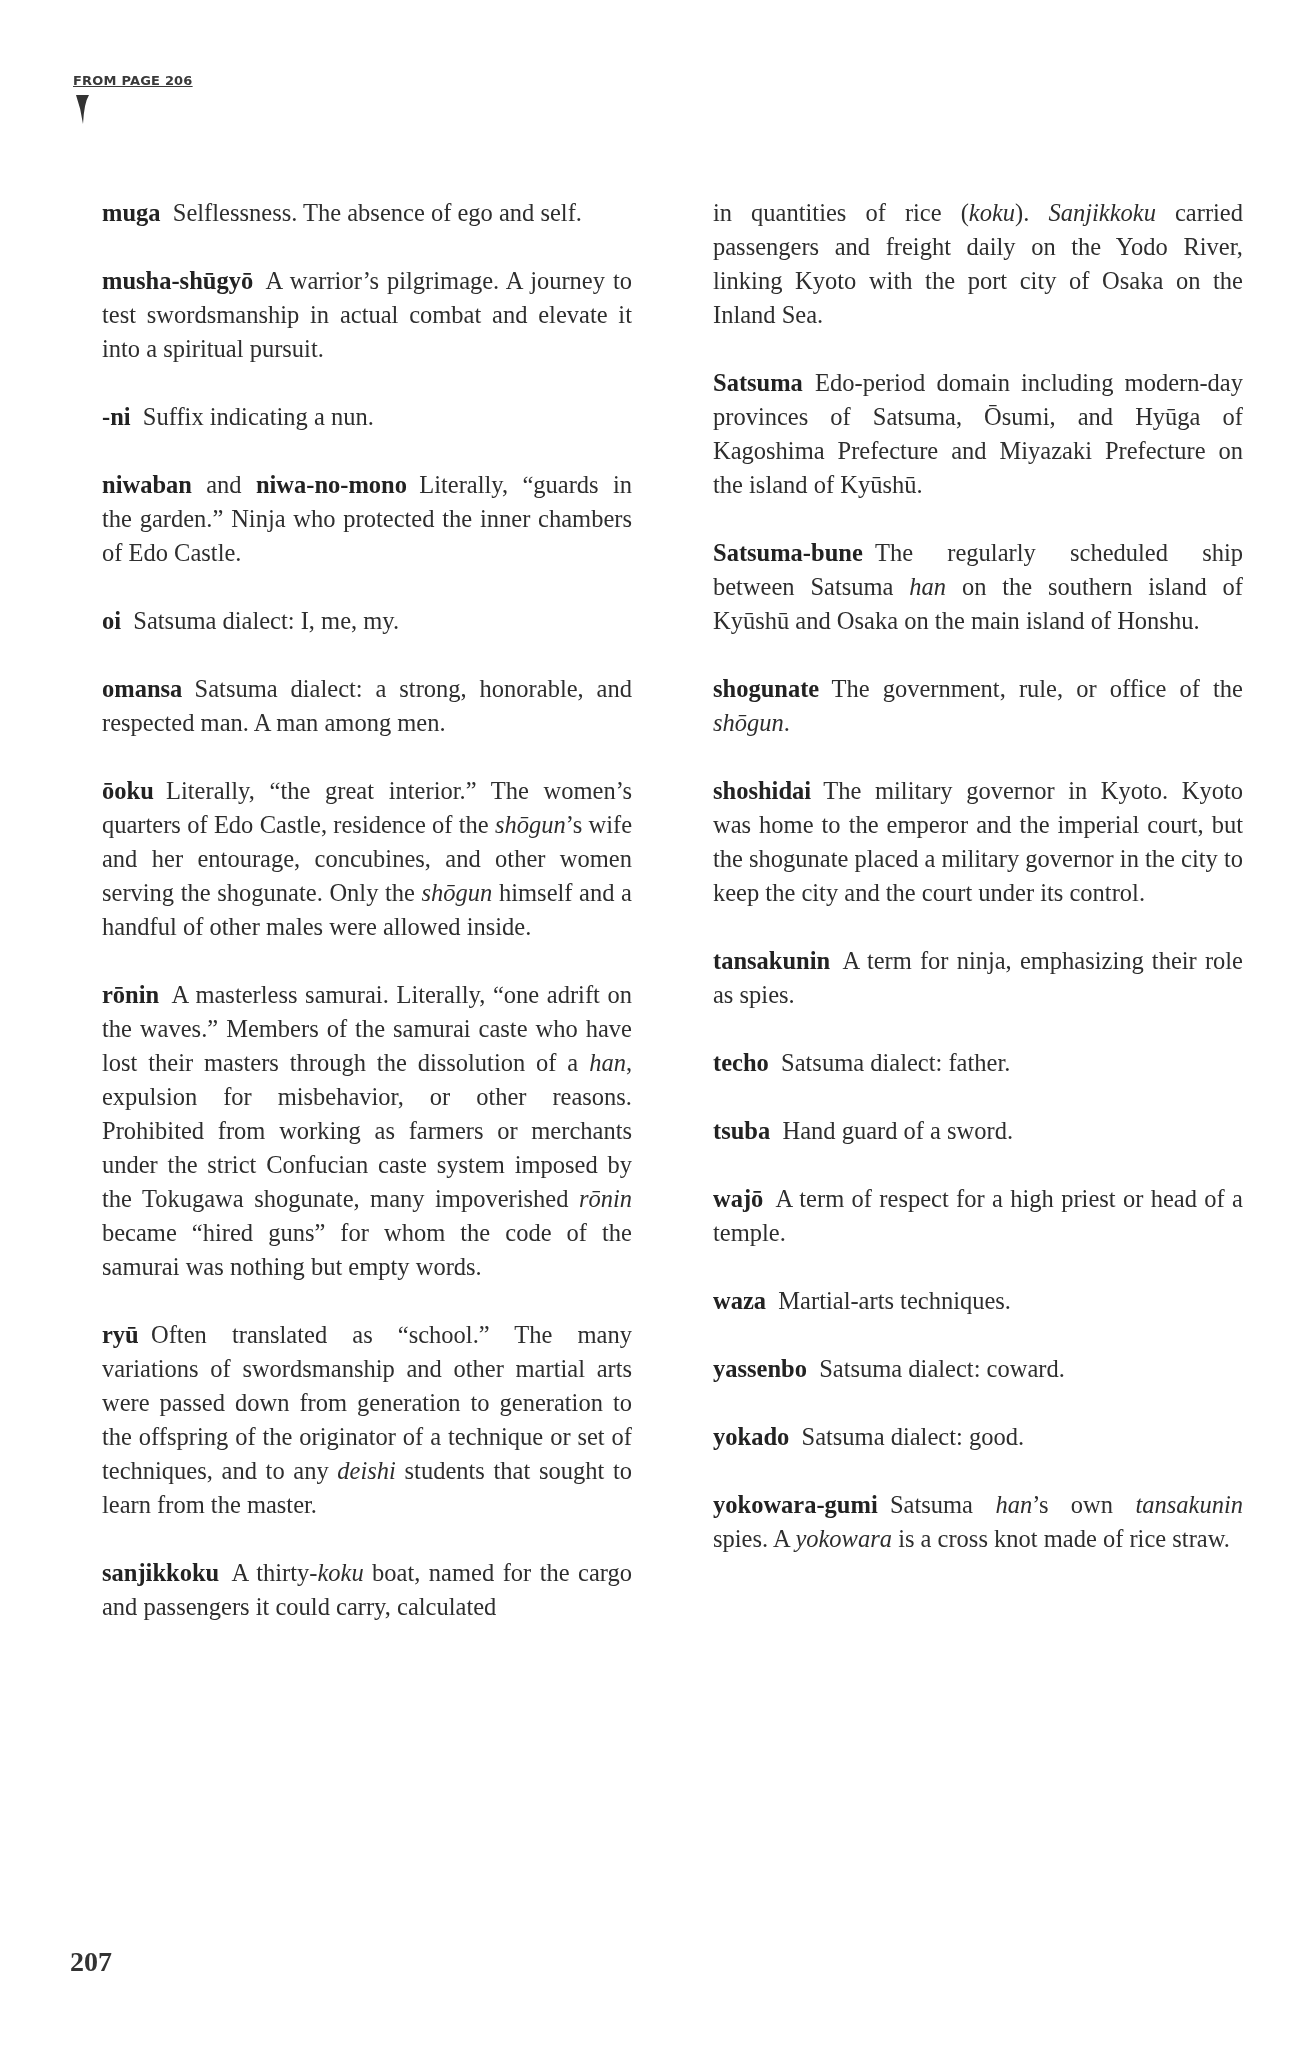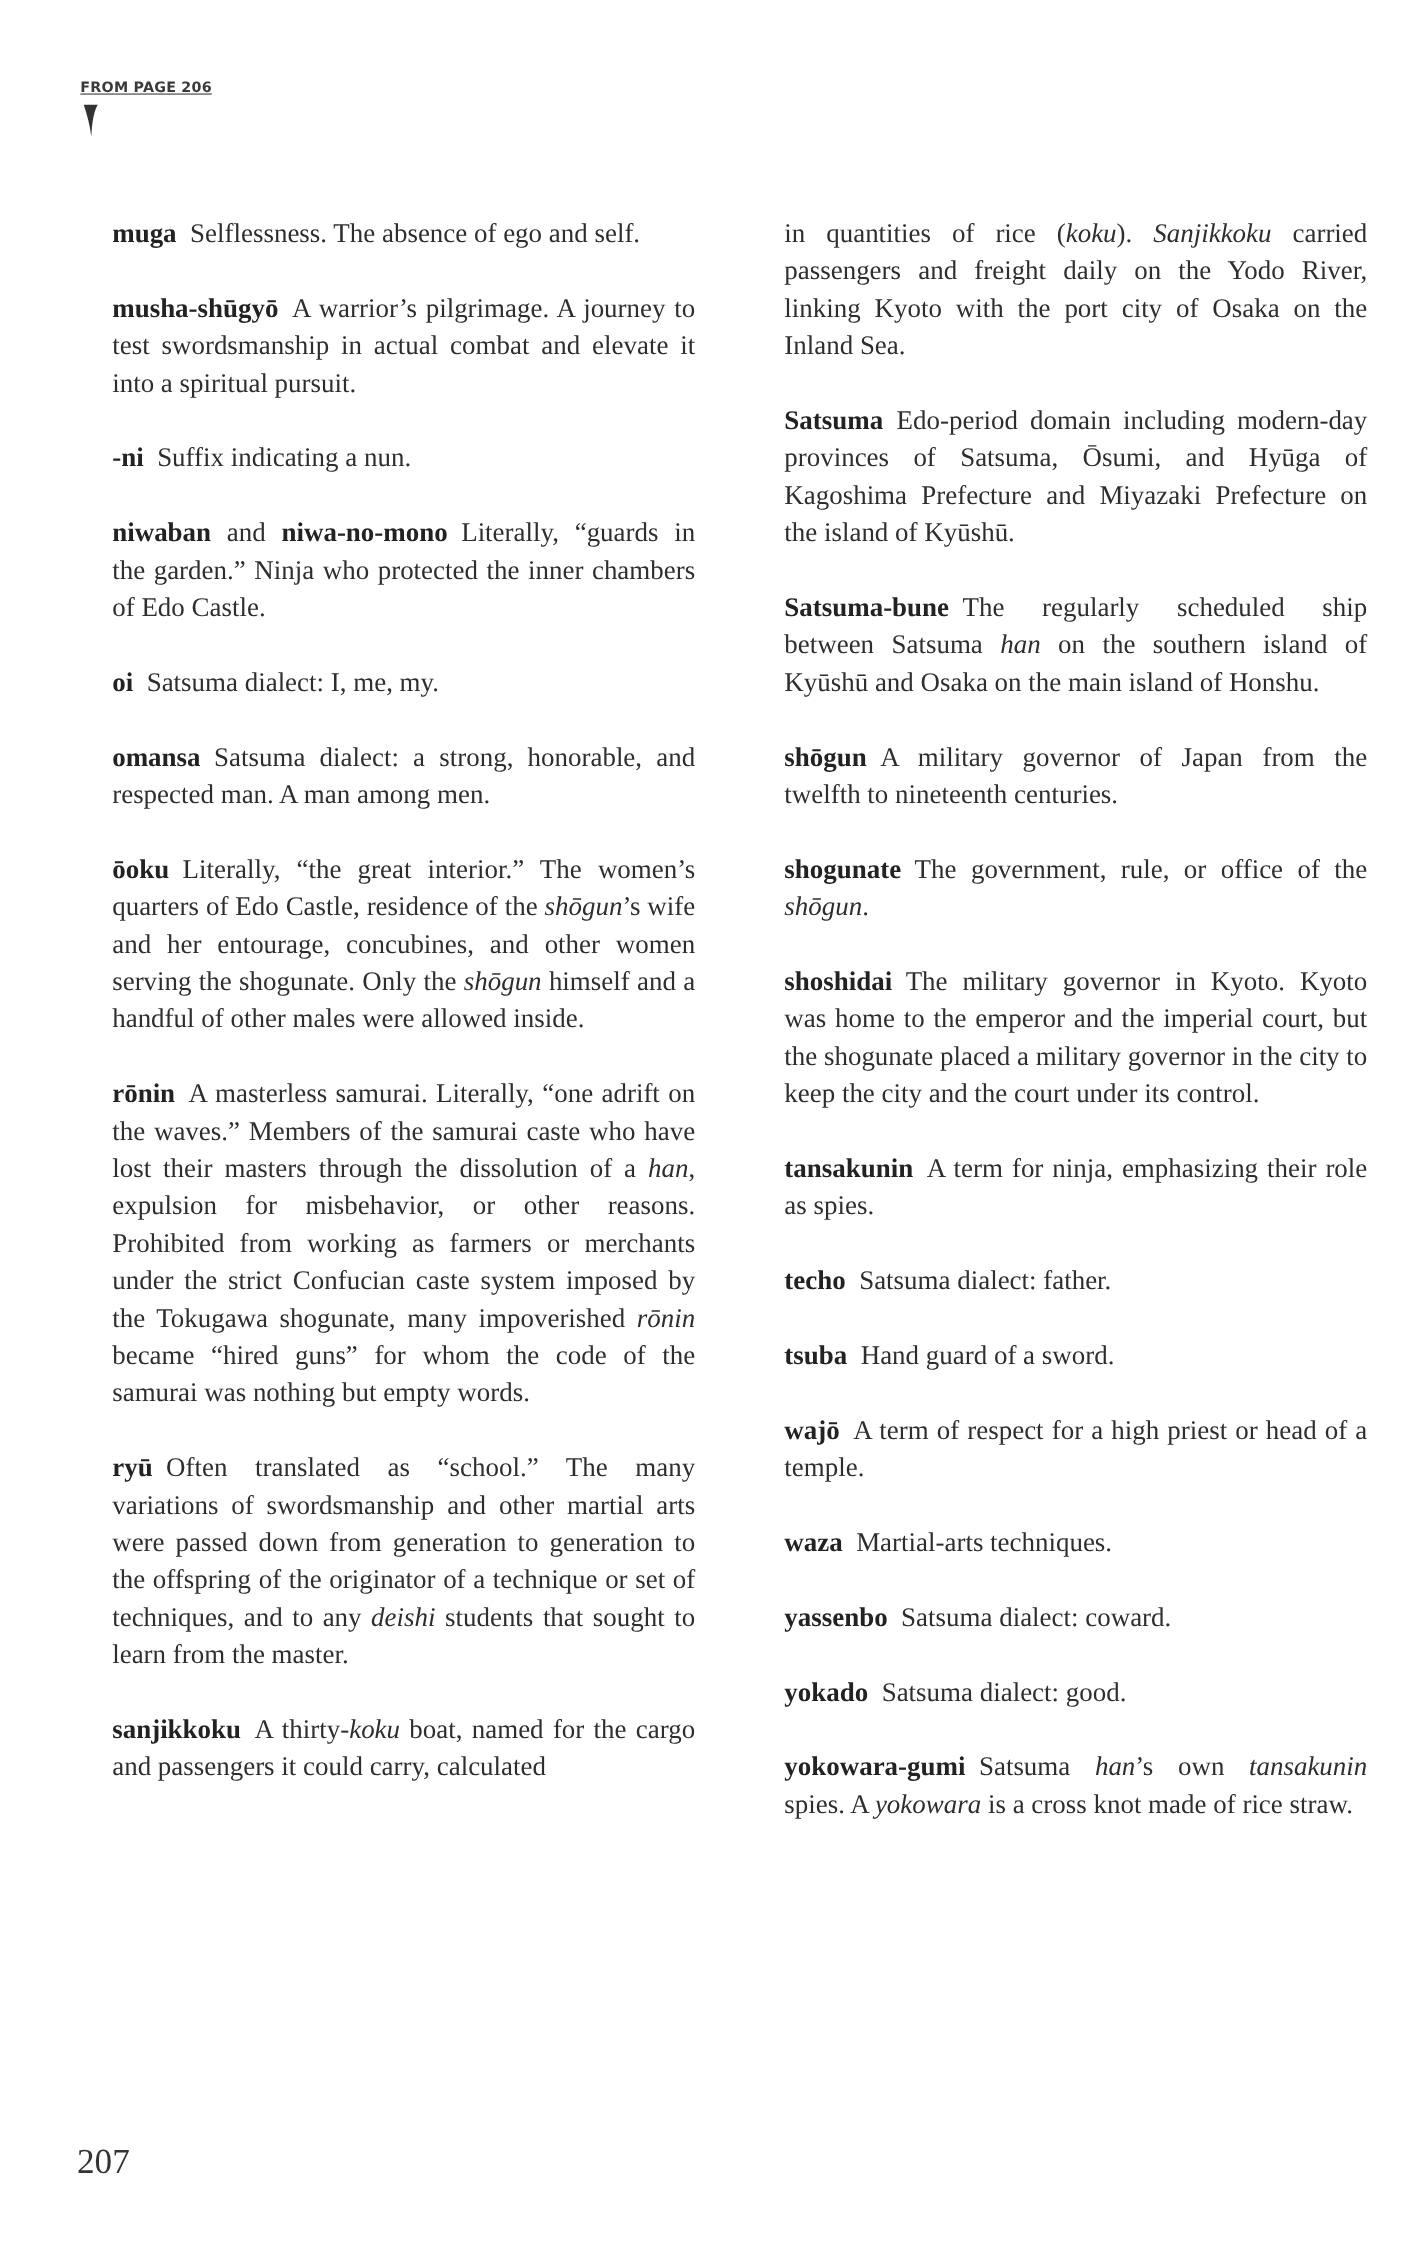--- a/index.html
+++ b/index.html
@@ -8,21 +8,21 @@
   .header-label { position: absolute; left: 73px; top: 73px; font-family: "DejaVu Sans", "Liberation Sans", sans-serif;
                   font-size: 13px; font-weight: bold; letter-spacing: 0.2px; color: #3a3a3a; text-decoration: underline; }
   .marker { position: absolute; left: 76px; top: 95px; width: 0; height: 0; }
   .marker svg { display: block; }
   .col { position: absolute; top: 196px; width: 530px; font-size: 24.5px; line-height: 34px; }
   .col.left { left: 102px; }
   .col.right { left: 713px; top: 196px; }
   .entry { margin: 0 0 34px 0; text-align: justify; hyphens: manual; }
   .term { font-weight: bold; color: #222; }
   .def em { font-style: italic; }
-  .page-number { position: absolute; left: 70px; top: 1946px; font-size: 32px; color: #333; }
+  .page-number { position: absolute; left: 70px; top: 1946px; font-size: 28px; color: #333; font-weight: bold; }
 </style>
 </head>
 <body>
 
 <div class="header-label">FROM PAGE 206</div>
 <div class="marker">
   <svg width="14" height="30" viewBox="0 0 14 30">
     <path d="M0 0 L13 0 Q8 8 7 29 Q5 14 0 0 Z" fill="#333"></path>
   </svg>
 </div>
@@ -36,21 +36,20 @@
     <p class="entry"><span class="term">omansa</span> <span class="def">Satsuma dialect: a strong, honorable, and respected man. A man among men.</span></p>
     <p class="entry"><span class="term">ōoku</span> <span class="def">Literally, “the great interior.” The women’s quarters of Edo Castle, residence of the <em>shōgun</em>’s wife and her entourage, concubines, and other women serving the shogunate. Only the <em>shōgun</em> himself and a handful of other males were allowed inside.</span></p>
     <p class="entry"><span class="term">rōnin</span> <span class="def">A masterless samurai. Literally, “one adrift on the waves.” Members of the samurai caste who have lost their masters through the dissolution of a <em>han</em>, expulsion for misbehavior, or other reasons. Prohibited from working as farmers or merchants under the strict Confucian caste system imposed by the Tokugawa shogunate, many impoverished <em>rōnin</em> became “hired guns” for whom the code of the samurai was nothing but empty words.</span></p>
     <p class="entry"><span class="term">ryū</span> <span class="def">Often translated as “school.” The many variations of swordsmanship and other martial arts were passed down from generation to generation to the offspring of the originator of a technique or set of techniques, and to any <em>deishi</em> students that sought to learn from the master.</span></p>
     <p class="entry"><span class="term">sanjikkoku</span> <span class="def">A thirty-<em>koku</em> boat, named for the cargo and passengers it could carry, calculated</span></p>
   </div>
 <div class="col right">
     <p class="entry"><span class="def">in quantities of rice (<em>koku</em>). <em>Sanjikkoku</em> carried passengers and freight daily on the Yodo River, linking Kyoto with the port city of Osaka on the Inland Sea.</span></p>
     <p class="entry"><span class="term">Satsuma</span> <span class="def">Edo-period domain including modern-day provinces of Satsuma, Ōsumi, and Hyūga of Kagoshima Prefecture and Miyazaki Prefecture on the island of Kyūshū.</span></p>
     <p class="entry"><span class="term">Satsuma-bune</span> <span class="def">The regularly scheduled ship between Satsuma <em>han</em> on the southern island of Kyūshū and Osaka on the main island of Honshu.</span></p>
-    <p class="entry"><span class="term">shōgun</span> <span class="def">A military governor of Japan from the twelfth to nineteenth centuries.</span></p>
     <p class="entry"><span class="term">shogunate</span> <span class="def">The government, rule, or office of the <em>shōgun</em>.</span></p>
     <p class="entry"><span class="term">shoshidai</span> <span class="def">The military governor in Kyoto. Kyoto was home to the emperor and the imperial court, but the shogunate placed a military governor in the city to keep the city and the court under its control.</span></p>
     <p class="entry"><span class="term">tansakunin</span> <span class="def">A term for ninja, emphasizing their role as spies.</span></p>
     <p class="entry"><span class="term">techo</span> <span class="def">Satsuma dialect: father.</span></p>
     <p class="entry"><span class="term">tsuba</span> <span class="def">Hand guard of a sword.</span></p>
     <p class="entry"><span class="term">wajō</span> <span class="def">A term of respect for a high priest or head of a temple.</span></p>
     <p class="entry"><span class="term">waza</span> <span class="def">Martial-arts techniques.</span></p>
     <p class="entry"><span class="term">yassenbo</span> <span class="def">Satsuma dialect: coward.</span></p>
     <p class="entry"><span class="term">yokado</span> <span class="def">Satsuma dialect: good.</span></p>
     <p class="entry"><span class="term">yokowara-gumi</span> <span class="def">Satsuma <em>han</em>’s own <em>tansakunin</em> spies. A <em>yokowara</em> is a cross knot made of rice straw.</span></p>

